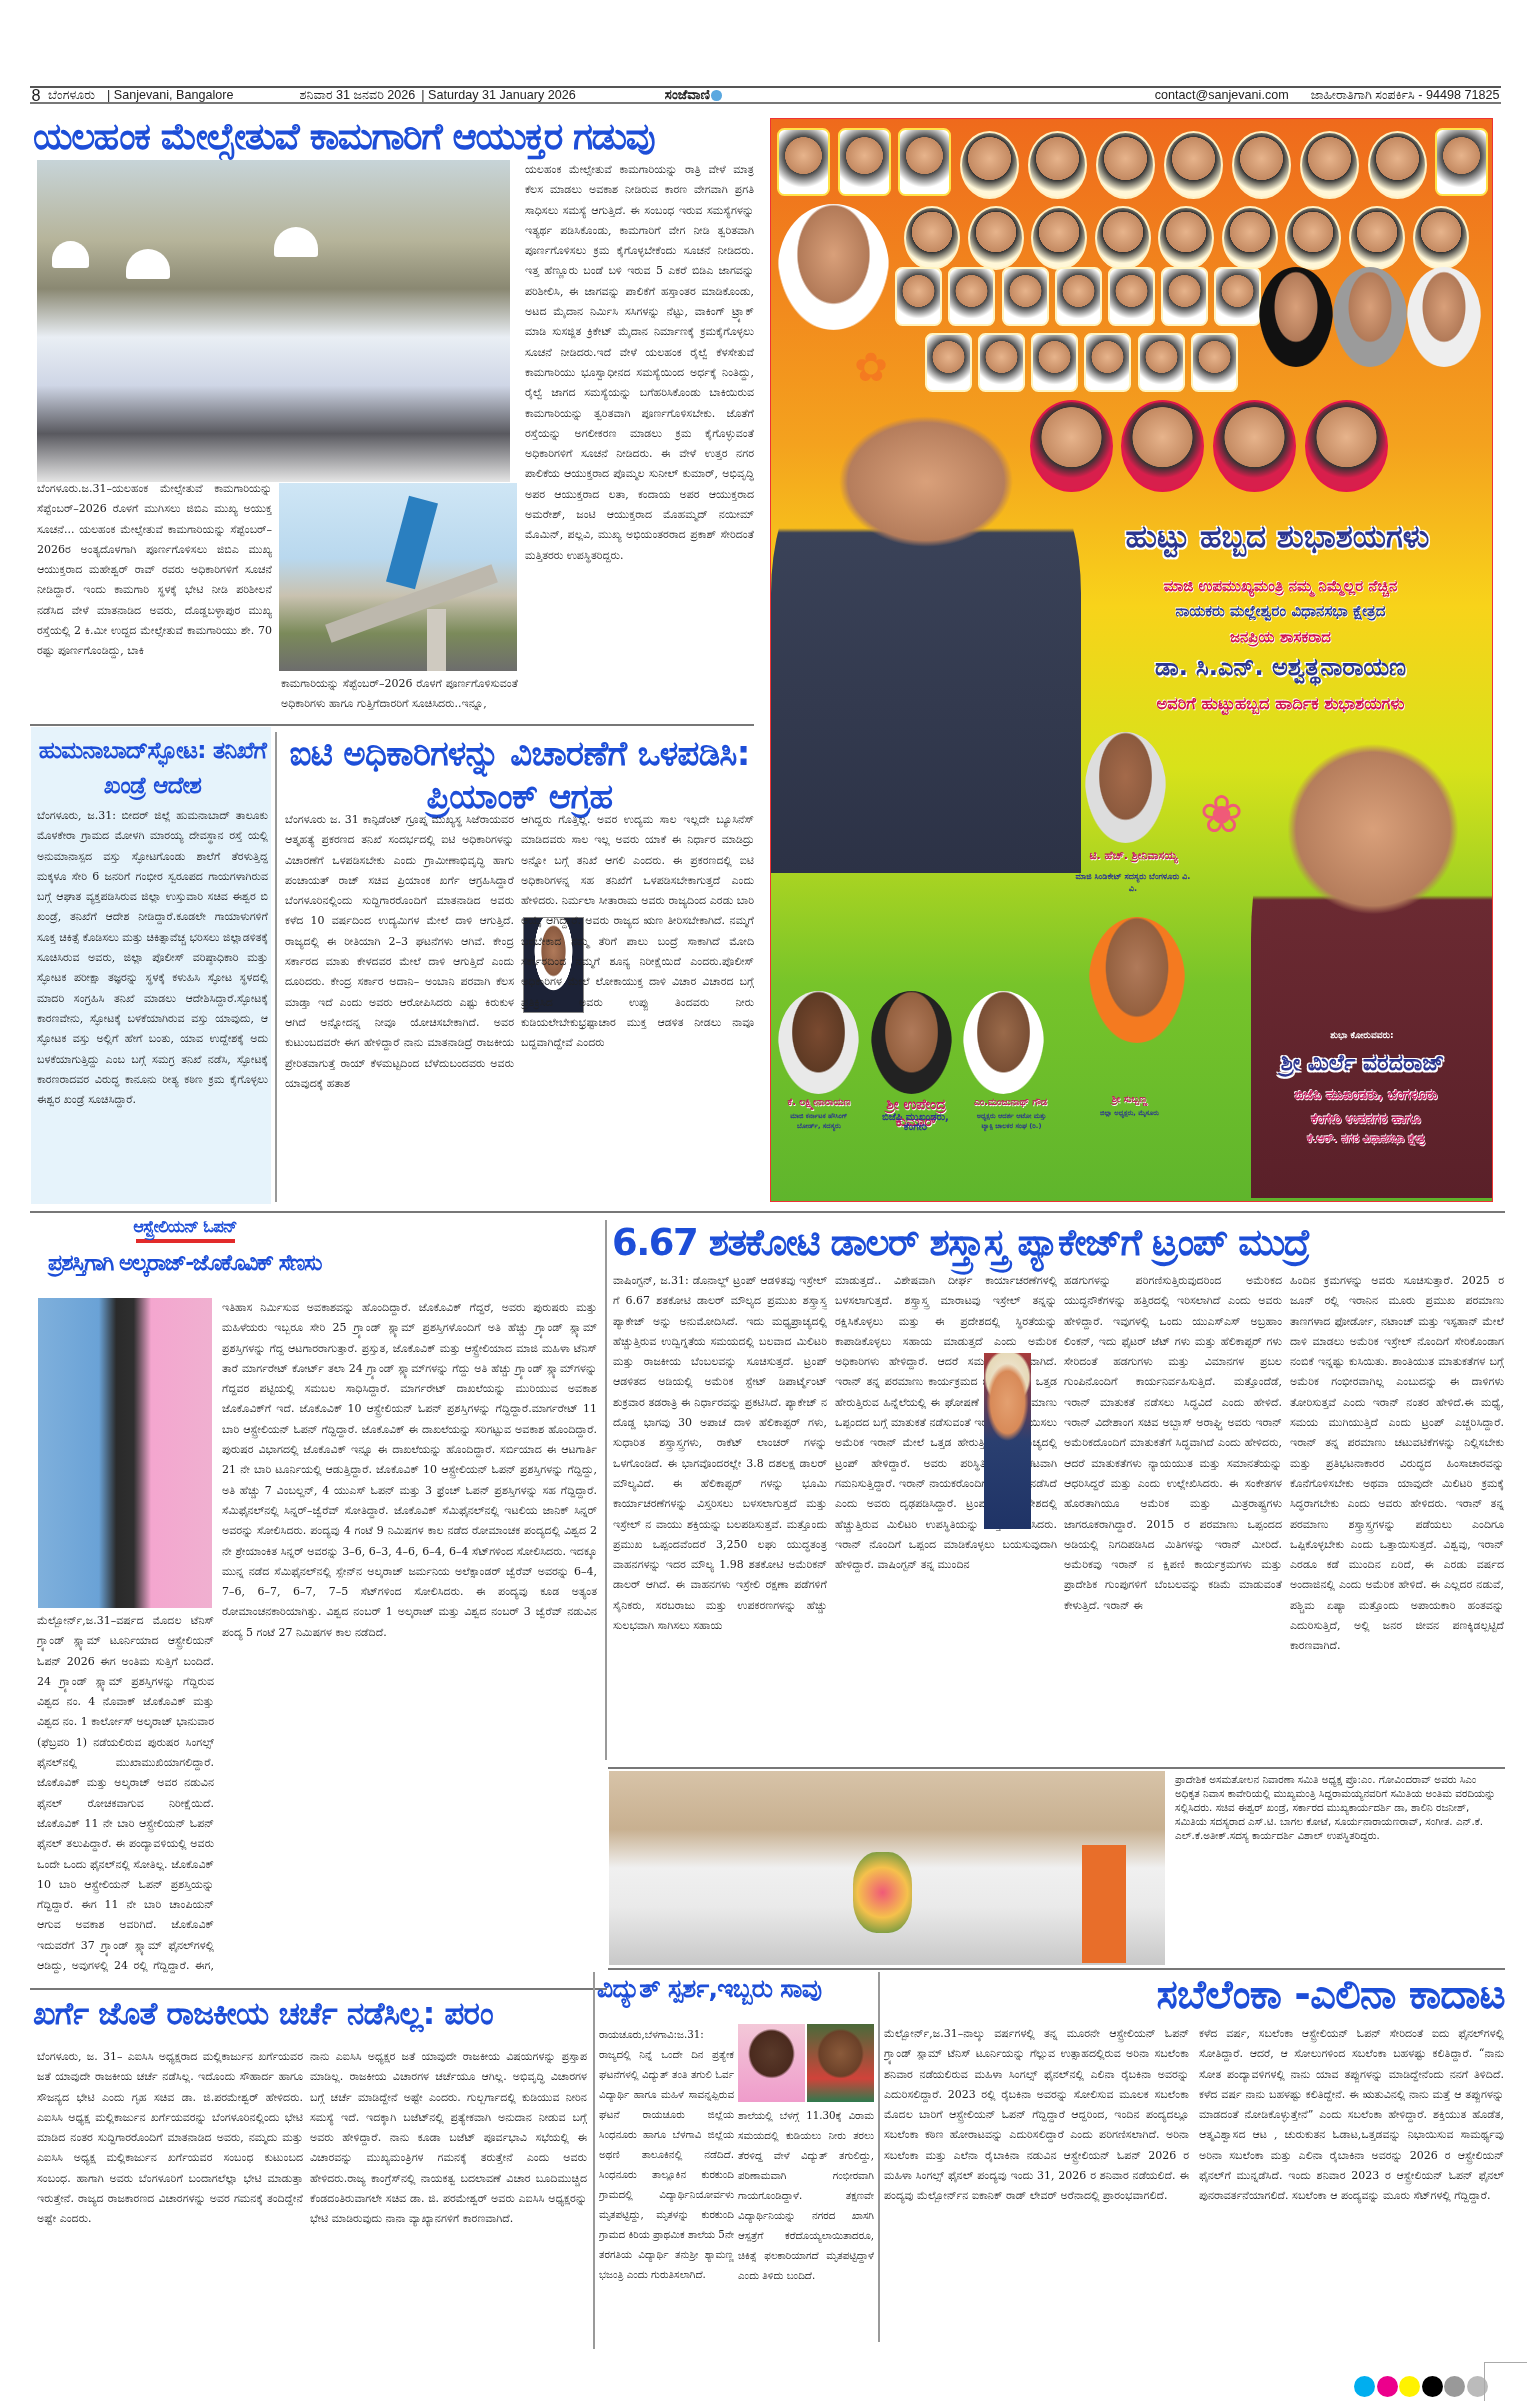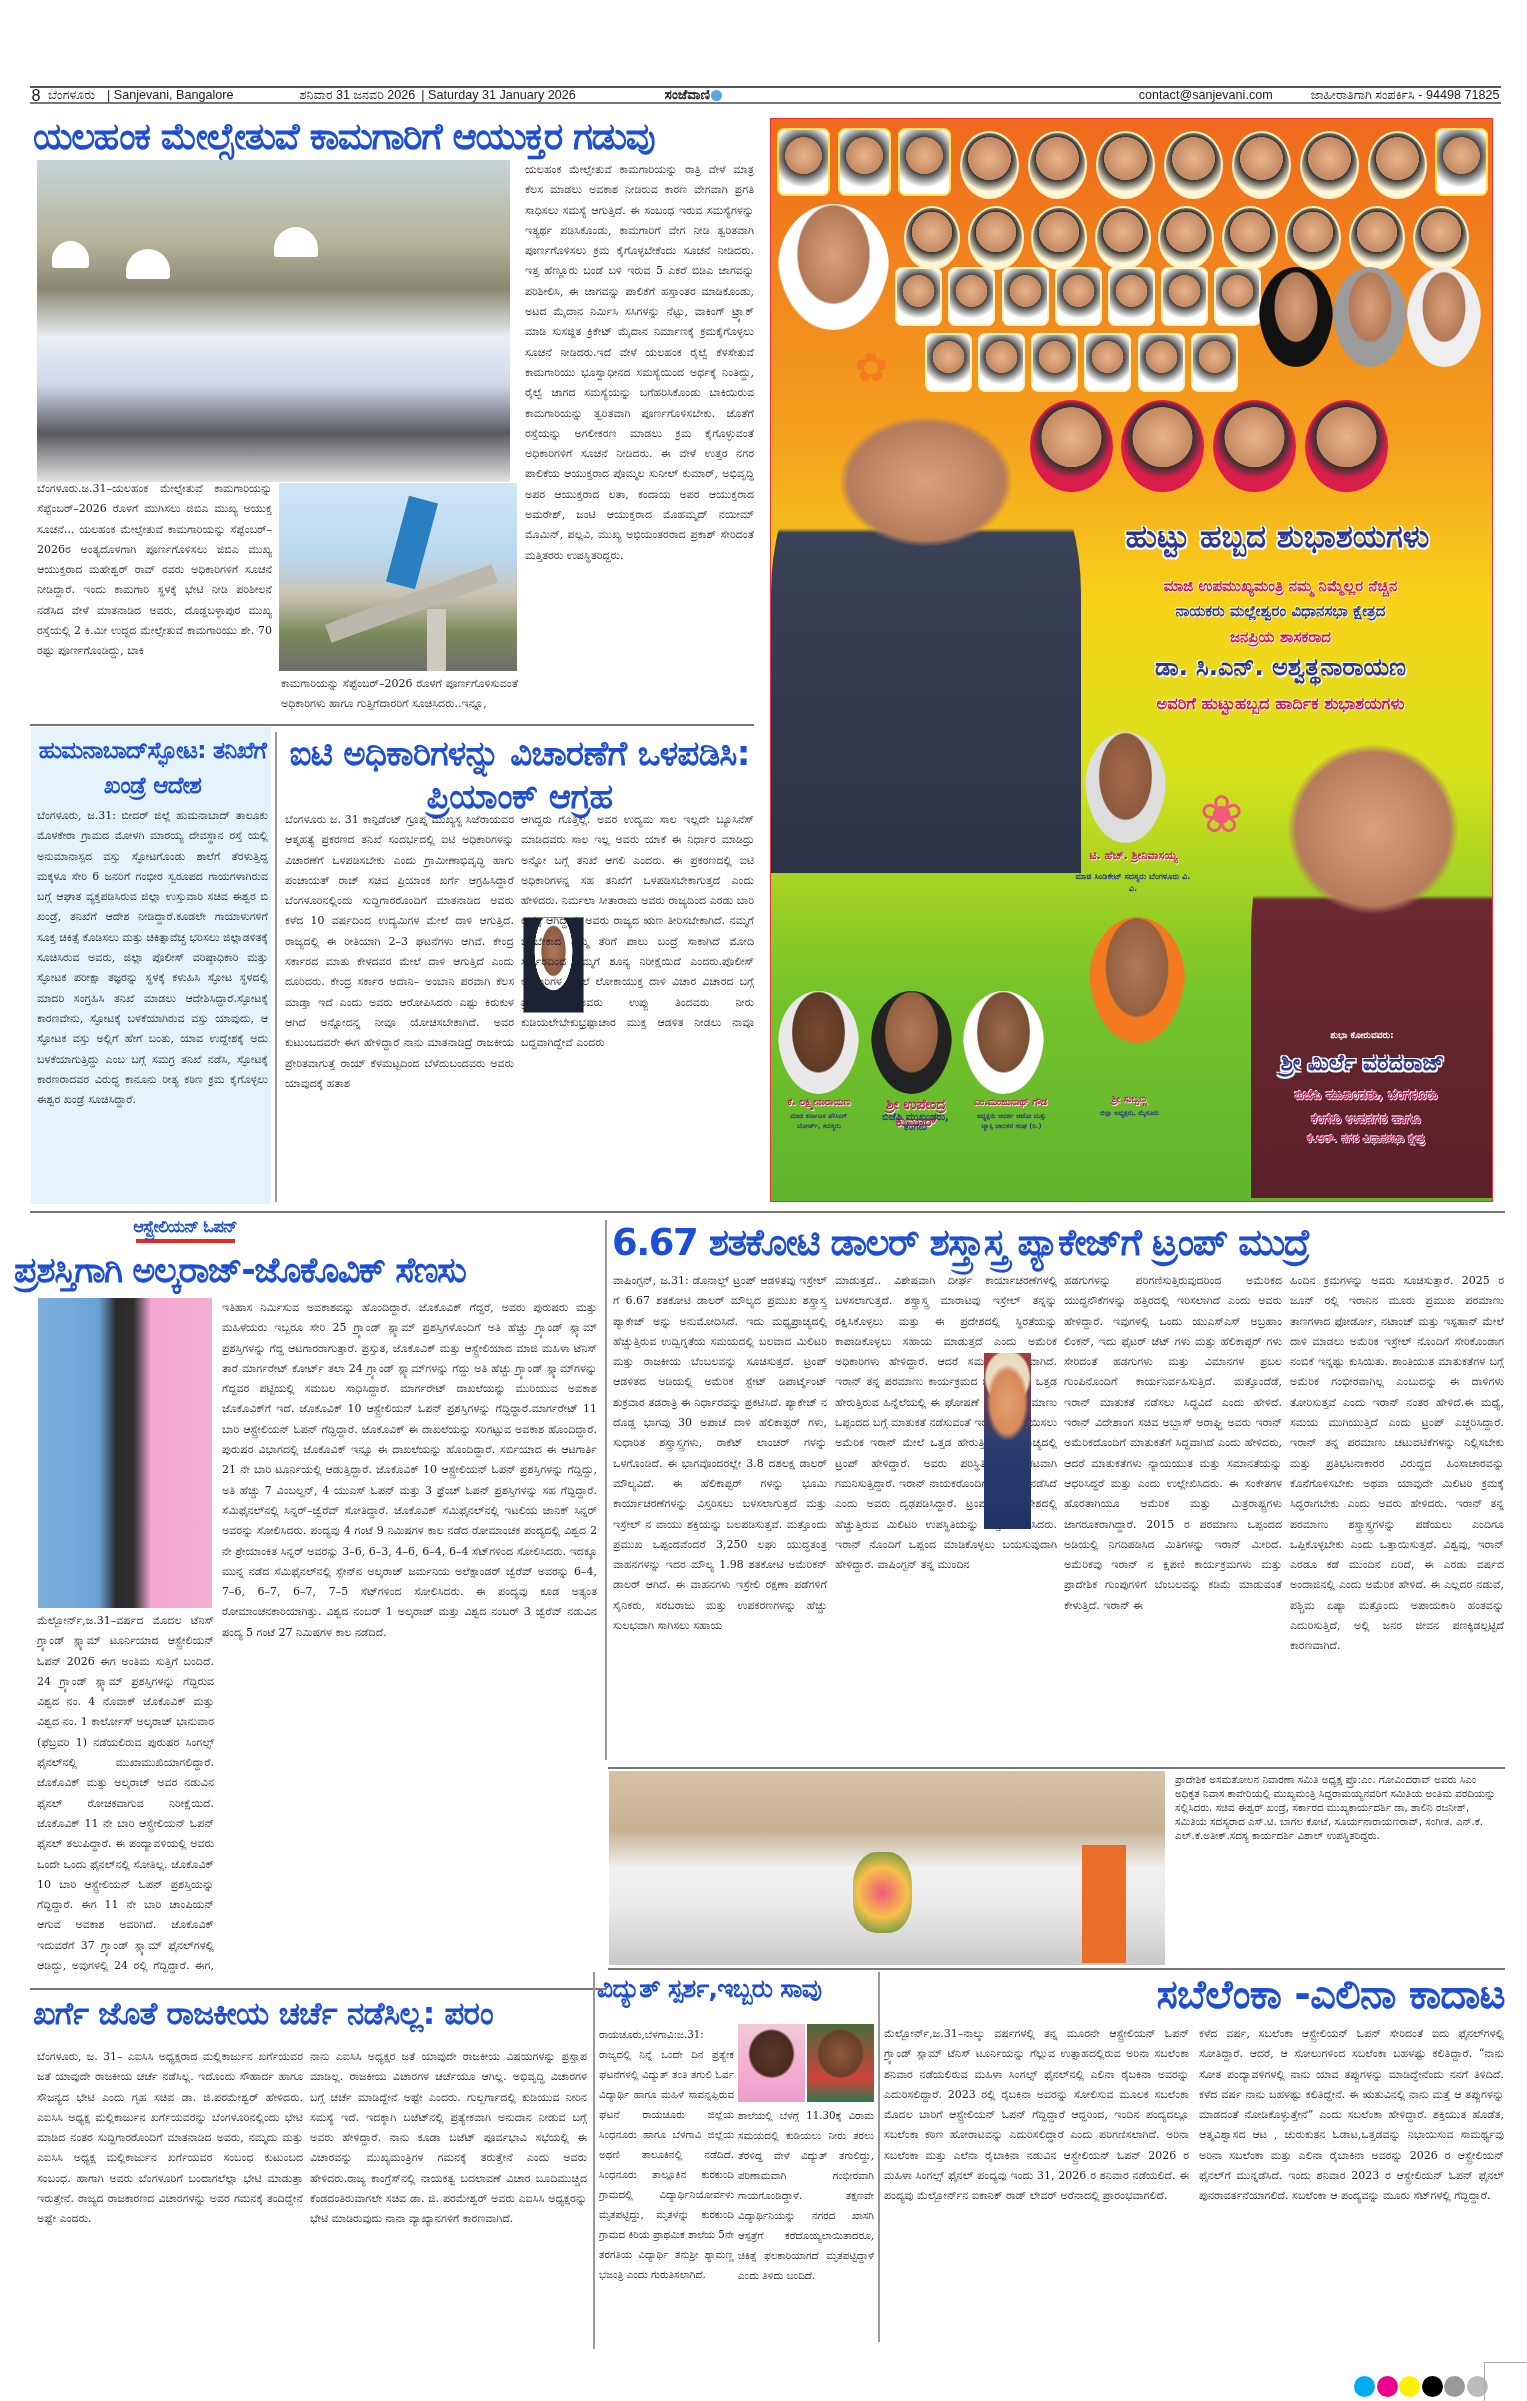--- a/index.html
+++ b/index.html
@@ -1,21 +1,21 @@
 <!DOCTYPE html>
 <html style="font-size:12px"><head>
 <meta charset="utf-8">
 <style>
 *{box-sizing:border-box;margin:0;padding:0}
 body{width:1528px;height:2401px;background:#fff;position:relative;font-family:"DejaVu Sans",sans-serif;color:#111;overflow:hidden}
 .abs{position:absolute}
 .hdr{left:30px;top:86px;width:1471px;height:18px;border-top:2.2px solid #555;border-bottom:2.2px solid #777;display:flex;align-items:center;font-family:"Liberation Sans",sans-serif;font-size:12.6px;color:#222;padding:0 1.5px}
 .hdr .pg{font-size:16.3px;margin-right:7.4px}
 .hdr .mast{font-weight:bold;font-size:13.3px;margin-left:89px}
-.hdr .right{margin-left:auto;display:flex;gap:38px}
+.hdr .right{margin-left:auto;display:flex;gap:22px}
 .hl{font-family:"DejaVu Sans",sans-serif;font-weight:900;color:#1d4ed8;line-height:1.1;letter-spacing:-0.7px}
 .body{font-family:"DejaVu Serif",serif;font-size:11px;line-height:20.3px;color:#222;text-align:justify;overflow:hidden}
 .photo{overflow:hidden}
 .rule{background:#777}
 .vrule{background:#999;width:1.5px}
 .ad{left:770px;top:118px;width:723px;height:1084px;border:1.5px solid #e33;background:linear-gradient(180deg,#ef6a1c 0%,#f4a21e 30%,#f8d31a 45%,#d8e21a 60%,#77c42a 80%,#5fb52c 100%);overflow:hidden}
 .face{position:absolute;border-radius:50%;background:radial-gradient(circle at 50% 40%,#e7b48c 0%,#c48a62 45%,#333 46%,#fff7d8 70%);border:2.2px solid #fff1c4}
 .face.sq{border-radius:7.4px;background:radial-gradient(circle at 50% 40%,#e7b48c 0%,#c48a62 40%,#444 41%,#fff 70%);border:2.2px solid #ffe34a}
 .face.red{background:radial-gradient(circle at 50% 40%,#e7b48c 0%,#c48a62 45%,#333 46%,#d81f4c 62%);border-color:#e4164c}
 .adtxt{position:absolute;text-align:center;font-weight:900;font-family:"DejaVu Sans",sans-serif}
@@ -150,21 +150,21 @@
   <div class="adtxt" style="left:473px;top:992px;width:244px;font-size:13px;color:#c2185b;text-shadow:0.7px 0.7px 0 #fff,-0.7px -0.7px 0 #fff">ಕೆಂಗೇರಿ ಉಪನಗರ ಹಾಗೂ</div>
   <div class="adtxt" style="left:473px;top:1013px;width:244px;font-size:11px;color:#c2185b;text-shadow:0.7px 0.7px 0 #fff,-0.7px -0.7px 0 #fff">ಕೆ.ಆರ್. ನಗರ ವಿಧಾನಸಭಾ ಕ್ಷೇತ್ರ</div>
 </div>
 
 <div class="abs rule" style="left:30px;top:1211px;width:1475px;height:2.2px"></div>
 
 <div class="abs" style="left:74px;top:1218px;width:222px;text-align:center">
   <span class="hl" style="font-size:16.3px">ಆಸ್ಟ್ರೇಲಿಯನ್ ಓಪನ್</span>
   <div style="margin:3px auto 0;width:99px;height:3.7px;background:#e22a2a"></div>
 </div>
-<div class="abs hl" style="left:14px;top:1251px;width:573px;font-size:35px;white-space:nowrap;letter-spacing:-1.5px">ಪ್ರಶಸ್ತಿಗಾಗಿ ಅಲ್ಕರಾಜ್-ಜೊಕೊವಿಕ್ ಸೆಣಸು</div>
+<div class="abs hl" style="left:48px;top:1251px;width:573px;font-size:22px;white-space:nowrap;letter-spacing:-1.5px">ಪ್ರಶಸ್ತಿಗಾಗಿ ಅಲ್ಕರಾಜ್-ಜೊಕೊವಿಕ್ ಸೆಣಸು</div>
 <div class="abs photo" style="left:38px;top:1298px;width:174px;height:310px;background:linear-gradient(90deg,#7fb0dc 0%,#6aa2d6 35%,#2a2a2a 45%,#2f2f2f 55%,#f4a6cf 65%,#f0b0d0 100%)"></div>
 <div class="abs body" style="left:37px;top:1611px;width:177px;height:370px">ಮೆಲ್ಬೋರ್ನ್,ಜ.31–ವರ್ಷದ ಮೊದಲ ಟೆನಿಸ್ ಗ್ರ್ಯಾಂಡ್ ಸ್ಲ್ಯಾಮ್ ಟೂರ್ನಿಯಾದ ಆಸ್ಟ್ರೇಲಿಯನ್ ಓಪನ್ 2026 ಈಗ ಅಂತಿಮ ಸುತ್ತಿಗೆ ಬಂದಿದೆ. 24 ಗ್ರ್ಯಾಂಡ್ ಸ್ಲ್ಯಾಮ್ ಪ್ರಶಸ್ತಿಗಳನ್ನು ಗೆದ್ದಿರುವ ವಿಶ್ವದ ನಂ. 4 ನೊವಾಕ್ ಜೊಕೊವಿಕ್ ಮತ್ತು ವಿಶ್ವದ ನಂ. 1 ಕಾರ್ಲೋಸ್ ಅಲ್ಕರಾಜ್ ಭಾನುವಾರ (ಫೆಬ್ರವರಿ 1) ನಡೆಯಲಿರುವ ಪುರುಷರ ಸಿಂಗಲ್ಸ್ ಫೈನಲ್‌ನಲ್ಲಿ ಮುಖಾಮುಖಿಯಾಗಲಿದ್ದಾರೆ. ಜೊಕೊವಿಕ್ ಮತ್ತು ಅಲ್ಕರಾಜ್ ಅವರ ನಡುವಿನ ಫೈನಲ್ ರೋಚಕವಾಗುವ ನಿರೀಕ್ಷೆಯಿದೆ. ಜೊಕೊವಿಕ್ 11 ನೇ ಬಾರಿ ಆಸ್ಟ್ರೇಲಿಯನ್ ಓಪನ್ ಫೈನಲ್ ತಲುಪಿದ್ದಾರೆ. ಈ ಪಂದ್ಯಾವಳಿಯಲ್ಲಿ ಅವರು ಒಂದೇ ಒಂದು ಫೈನಲ್‌ನಲ್ಲಿ ಸೋತಿಲ್ಲ. ಜೊಕೊವಿಕ್ 10 ಬಾರಿ ಆಸ್ಟ್ರೇಲಿಯನ್ ಓಪನ್ ಪ್ರಶಸ್ತಿಯನ್ನು ಗೆದ್ದಿದ್ದಾರೆ. ಈಗ 11 ನೇ ಬಾರಿ ಚಾಂಪಿಯನ್ ಆಗುವ ಅವಕಾಶ ಅವರಿಗಿದೆ. ಜೊಕೊವಿಕ್ ಇದುವರೆಗೆ 37 ಗ್ರ್ಯಾಂಡ್ ಸ್ಲ್ಯಾಮ್ ಫೈನಲ್‌ಗಳಲ್ಲಿ ಆಡಿದ್ದು, ಅವುಗಳಲ್ಲಿ 24 ರಲ್ಲಿ ಗೆದ್ದಿದ್ದಾರೆ. ಈಗ, ಅವರು 38 ನೇ ಗ್ರ್ಯಾಂಡ್ ಸ್ಲ್ಯಾಮ್ ಫೈನಲ್ ಗೆಲ್ಲುವ ಮೂಲಕ</div>
 <div class="abs body" style="left:222px;top:1298px;width:375px;height:687px;column-count:1">ಇತಿಹಾಸ ನಿರ್ಮಿಸುವ ಅವಕಾಶವನ್ನು ಹೊಂದಿದ್ದಾರೆ. ಜೊಕೊವಿಕ್ ಗೆದ್ದರೆ, ಅವರು ಪುರುಷರು ಮತ್ತು ಮಹಿಳೆಯರು ಇಬ್ಬರೂ ಸೇರಿ 25 ಗ್ರ್ಯಾಂಡ್ ಸ್ಲ್ಯಾಮ್ ಪ್ರಶಸ್ತಿಗಳೊಂದಿಗೆ ಅತಿ ಹೆಚ್ಚು ಗ್ರ್ಯಾಂಡ್ ಸ್ಲ್ಯಾಮ್ ಪ್ರಶಸ್ತಿಗಳನ್ನು ಗೆದ್ದ ಆಟಗಾರರಾಗುತ್ತಾರೆ. ಪ್ರಸ್ತುತ, ಜೊಕೊವಿಕ್ ಮತ್ತು ಆಸ್ಟ್ರೇಲಿಯಾದ ಮಾಜಿ ಮಹಿಳಾ ಟೆನಿಸ್ ತಾರೆ ಮಾರ್ಗರೇಟ್ ಕೋರ್ಟ್ ತಲಾ 24 ಗ್ರ್ಯಾಂಡ್ ಸ್ಲ್ಯಾಮ್‌ಗಳನ್ನು ಗೆದ್ದು ಅತಿ ಹೆಚ್ಚು ಗ್ರ್ಯಾಂಡ್ ಸ್ಲ್ಯಾಮ್‌ಗಳನ್ನು ಗೆದ್ದವರ ಪಟ್ಟಿಯಲ್ಲಿ ಸಮಬಲ ಸಾಧಿಸಿದ್ದಾರೆ. ಮಾರ್ಗರೇಟ್ ದಾಖಲೆಯನ್ನು ಮುರಿಯುವ ಅವಕಾಶ ಜೊಕೊವಿಕ್‌ಗೆ ಇದೆ. ಜೊಕೊವಿಕ್ 10 ಆಸ್ಟ್ರೇಲಿಯನ್ ಓಪನ್ ಪ್ರಶಸ್ತಿಗಳನ್ನು ಗೆದ್ದಿದ್ದಾರೆ.ಮಾರ್ಗರೇಟ್ 11 ಬಾರಿ ಆಸ್ಟ್ರೇಲಿಯನ್ ಓಪನ್ ಗೆದ್ದಿದ್ದಾರೆ. ಜೊಕೊವಿಕ್ ಈ ದಾಖಲೆಯನ್ನು ಸರಿಗಟ್ಟುವ ಅವಕಾಶ ಹೊಂದಿದ್ದಾರೆ. ಪುರುಷರ ವಿಭಾಗದಲ್ಲಿ ಜೊಕೊವಿಕ್ ಇನ್ನೂ ಈ ದಾಖಲೆಯನ್ನು ಹೊಂದಿದ್ದಾರೆ. ಸರ್ಬಿಯಾದ ಈ ಆಟಗಾರ್ತಿ 21 ನೇ ಬಾರಿ ಟೂರ್ನಿಯಲ್ಲಿ ಆಡುತ್ತಿದ್ದಾರೆ. ಜೊಕೊವಿಕ್ 10 ಆಸ್ಟ್ರೇಲಿಯನ್ ಓಪನ್ ಪ್ರಶಸ್ತಿಗಳನ್ನು ಗೆದ್ದಿದ್ದು, ಅತಿ ಹೆಚ್ಚು 7 ವಿಂಬಲ್ಡನ್, 4 ಯುಎಸ್ ಓಪನ್ ಮತ್ತು 3 ಫ್ರೆಂಚ್ ಓಪನ್ ಪ್ರಶಸ್ತಿಗಳನ್ನು ಸಹ ಗೆದ್ದಿದ್ದಾರೆ. ಸೆಮಿಫೈನಲ್‌ನಲ್ಲಿ ಸಿನ್ನರ್–ಜ್ವೆರೆವ್ ಸೋತಿದ್ದಾರೆ. ಜೊಕೊವಿಕ್ ಸೆಮಿಫೈನಲ್‌ನಲ್ಲಿ ಇಟಲಿಯ ಜಾನಿಕ್ ಸಿನ್ನರ್ ಅವರನ್ನು ಸೋಲಿಸಿದರು. ಪಂದ್ಯವು 4 ಗಂಟೆ 9 ನಿಮಿಷಗಳ ಕಾಲ ನಡೆದ ರೋಮಾಂಚಕ ಪಂದ್ಯದಲ್ಲಿ ವಿಶ್ವದ 2 ನೇ ಶ್ರೇಯಾಂಕಿತ ಸಿನ್ನರ್ ಅವರನ್ನು 3–6, 6–3, 4–6, 6–4, 6–4 ಸೆಟ್‌ಗಳಿಂದ ಸೋಲಿಸಿದರು. ಇದಕ್ಕೂ ಮುನ್ನ ನಡೆದ ಸೆಮಿಫೈನಲ್‌ನಲ್ಲಿ ಸ್ಪೇನ್‌ನ ಅಲ್ಕರಾಜ್ ಜರ್ಮನಿಯ ಅಲೆಕ್ಸಾಂಡರ್ ಜ್ವೆರೆವ್ ಅವರನ್ನು 6–4, 7–6, 6–7, 6–7, 7–5 ಸೆಟ್‌ಗಳಿಂದ ಸೋಲಿಸಿದರು. ಈ ಪಂದ್ಯವು ಕೂಡ ಅತ್ಯಂತ ರೋಮಾಂಚನಕಾರಿಯಾಗಿತ್ತು. ವಿಶ್ವದ ನಂಬರ್ 1 ಅಲ್ಕರಾಜ್ ಮತ್ತು ವಿಶ್ವದ ನಂಬರ್ 3 ಜ್ವೆರೆವ್ ನಡುವಿನ ಪಂದ್ಯ 5 ಗಂಟೆ 27 ನಿಮಿಷಗಳ ಕಾಲ ನಡೆದಿದೆ.</div>
 <div class="abs vrule" style="left:605px;top:1220px;height:540px"></div>
 
 <div class="abs hl" style="left:612px;top:1223px;width:894px;font-size:37px;white-space:nowrap;letter-spacing:-1.5px">6.67 ಶತಕೋಟಿ ಡಾಲರ್ ಶಸ್ತ್ರಾಸ್ತ್ರ ಪ್ಯಾಕೇಜ್‌ಗೆ ಟ್ರಂಪ್ ಮುದ್ರೆ</div>
 <div class="abs body" style="left:613px;top:1271px;width:214px;height:488px">ವಾಷಿಂಗ್ಟನ್, ಜ.31: ಡೊನಾಲ್ಡ್ ಟ್ರಂಪ್ ಆಡಳಿತವು ಇಸ್ರೇಲ್ ಗೆ 6.67 ಶತಕೋಟಿ ಡಾಲರ್ ಮೌಲ್ಯದ ಪ್ರಮುಖ ಶಸ್ತ್ರಾಸ್ತ್ರ ಪ್ಯಾಕೇಜ್ ಅನ್ನು ಅನುಮೋದಿಸಿದೆ. ಇದು ಮಧ್ಯಪ್ರಾಚ್ಯದಲ್ಲಿ ಹೆಚ್ಚುತ್ತಿರುವ ಉದ್ವಿಗ್ನತೆಯ ಸಮಯದಲ್ಲಿ ಬಲವಾದ ಮಿಲಿಟರಿ ಮತ್ತು ರಾಜಕೀಯ ಬೆಂಬಲವನ್ನು ಸೂಚಿಸುತ್ತದೆ. ಟ್ರಂಪ್ ಆಡಳಿತದ ಅಡಿಯಲ್ಲಿ ಅಮೆರಿಕ ಸ್ಟೇಟ್ ಡಿಪಾರ್ಟ್ಮೆಂಟ್ ಶುಕ್ರವಾರ ತಡರಾತ್ರಿ ಈ ನಿರ್ಧಾರವನ್ನು ಪ್ರಕಟಿಸಿದೆ. ಪ್ಯಾಕೇಜ್ ನ ದೊಡ್ಡ ಭಾಗವು 30 ಅಪಾಚೆ ದಾಳಿ ಹೆಲಿಕಾಪ್ಟರ್ ಗಳು, ಸುಧಾರಿತ ಶಸ್ತ್ರಾಸ್ತ್ರಗಳು, ರಾಕೆಟ್ ಲಾಂಚರ್ ಗಳನ್ನು ಒಳಗೊಂಡಿದೆ. ಈ ಭಾಗವೊಂದರಲ್ಲೇ 3.8 ದಶಲಕ್ಷ ಡಾಲರ್ ಮೌಲ್ಯವಿದೆ. ಈ ಹೆಲಿಕಾಪ್ಟರ್ ಗಳನ್ನು ಭೂಮಿ ಕಾರ್ಯಾಚರಣೆಗಳನ್ನು ವಿಸ್ತರಿಸಲು ಬಳಸಲಾಗುತ್ತದೆ ಮತ್ತು ಇಸ್ರೇಲ್ ನ ವಾಯು ಶಕ್ತಿಯನ್ನು ಬಲಪಡಿಸುತ್ತವೆ. ಮತ್ತೊಂದು ಪ್ರಮುಖ ಒಪ್ಪಂದವೆಂದರೆ 3,250 ಲಘು ಯುದ್ಧತಂತ್ರ ವಾಹನಗಳನ್ನು ಇದರ ಮೌಲ್ಯ 1.98 ಶತಕೋಟಿ ಅಮೆರಿಕನ್ ಡಾಲರ್ ಆಗಿದೆ. ಈ ವಾಹನಗಳು ಇಸ್ರೇಲಿ ರಕ್ಷಣಾ ಪಡೆಗಳಿಗೆ ಸೈನಿಕರು, ಸರಬರಾಜು ಮತ್ತು ಉಪಕರಣಗಳನ್ನು ಹೆಚ್ಚು ಸುಲಭವಾಗಿ ಸಾಗಿಸಲು ಸಹಾಯ</div>
 <div class="abs body" style="left:835px;top:1271px;width:222px;height:488px">ಮಾಡುತ್ತದೆ.. ವಿಶೇಷವಾಗಿ ದೀರ್ಘ ಕಾರ್ಯಾಚರಣೆಗಳಲ್ಲಿ ಬಳಸಲಾಗುತ್ತದೆ. ಶಸ್ತ್ರಾಸ್ತ್ರ ಮಾರಾಟವು ಇಸ್ರೇಲ್ ತನ್ನನ್ನು ರಕ್ಷಿಸಿಕೊಳ್ಳಲು ಮತ್ತು ಈ ಪ್ರದೇಶದಲ್ಲಿ ಸ್ಥಿರತೆಯನ್ನು ಕಾಪಾಡಿಕೊಳ್ಳಲು ಸಹಾಯ ಮಾಡುತ್ತದೆ ಎಂದು ಅಮೆರಿಕ ಅಧಿಕಾರಿಗಳು ಹೇಳಿದ್ದಾರೆ. ಆದರೆ ಸಮಯ ಮುಖ್ಯವಾಗಿದೆ. ಇರಾನ್ ತನ್ನ ಪರಮಾಣು ಕಾರ್ಯಕ್ರಮದ ಬಗ್ಗೆ ಅಮೆರಿಕ ಒತ್ತಡ ಹೇರುತ್ತಿರುವ ಹಿನ್ನೆಲೆಯಲ್ಲಿ ಈ ಘೋಷಣೆ ಬಂದಿದೆ. ಪರಮಾಣು ಒಪ್ಪಂದದ ಬಗ್ಗೆ ಮಾತುಕತೆ ನಡೆಸುವಂತೆ ಇರಾನ್‌ಗೆ ಒತ್ತಾಯಿಸಲು ಅಮೆರಿಕ ಇರಾನ್ ಮೇಲೆ ಒತ್ತಡ ಹೇರುತ್ತಿದೆ. ಮಧ್ಯಪ್ರಾಚ್ಯದಲ್ಲಿ ಟ್ರಂಪ್ ಹೇಳಿದ್ದಾರೆ. ಅವರು ಪರಿಸ್ಥಿತಿಯನ್ನು ನಿಕಟವಾಗಿ ಗಮನಿಸುತ್ತಿದ್ದಾರೆ. ಇರಾನ್ ನಾಯಕರೊಂದಿಗೆ ಮಾತುಕತೆ ನಡೆಸಿದೆ ಎಂದು ಅವರು ದೃಢಪಡಿಸಿದ್ದಾರೆ. ಟ್ರಂಪ್ ಈ ಪ್ರದೇಶದಲ್ಲಿ ಹೆಚ್ಚುತ್ತಿರುವ ಮಿಲಿಟರಿ ಉಪಸ್ಥಿತಿಯನ್ನು ಎತ್ತಿ ತೋರಿಸಿದರು. ಇರಾನ್ ನೊಂದಿಗೆ ಒಪ್ಪಂದ ಮಾಡಿಕೊಳ್ಳಲು ಬಯಸುವುದಾಗಿ ಹೇಳಿದ್ದಾರೆ. ವಾಷಿಂಗ್ಟನ್ ತನ್ನ ಮುಂದಿನ</div>
 <div class="abs photo" style="left:984px;top:1353px;width:47px;height:176px;background:radial-gradient(ellipse 45% 22% at 50% 28%,#e4a070 0%,#d88a58 80%,transparent 100%),radial-gradient(ellipse 50% 16% at 50% 14%,#f2eadb 0%,#e6d9b8 90%,transparent 100%),linear-gradient(180deg,#a83b3b 0%,#2a3f70 50%,#1f3366 100%)"></div>
 <div class="abs body" style="left:1064px;top:1271px;width:218px;height:488px">ಹಡಗುಗಳನ್ನು ಪರಿಗಣಿಸುತ್ತಿರುವುದರಿಂದ ಅಮೆರಿಕದ ಯುದ್ಧನೌಕೆಗಳನ್ನು ಹತ್ತಿರದಲ್ಲಿ ಇರಿಸಲಾಗಿದೆ ಎಂದು ಅವರು ಹೇಳಿದ್ದಾರೆ. ಇವುಗಳಲ್ಲಿ ಒಂದು ಯುಎಸ್‌ಎಸ್ ಅಬ್ರಹಾಂ ಲಿಂಕನ್, ಇದು ಫೈಟರ್ ಜೆಟ್ ಗಳು ಮತ್ತು ಹೆಲಿಕಾಪ್ಟರ್ ಗಳು ಸೇರಿದಂತೆ ಹಡಗುಗಳು ಮತ್ತು ವಿಮಾನಗಳ ಪ್ರಬಲ ಗುಂಪಿನೊಂದಿಗೆ ಕಾರ್ಯನಿರ್ವಹಿಸುತ್ತಿದೆ. ಮತ್ತೊಂದೆಡೆ, ಇರಾನ್ ಮಾತುಕತೆ ನಡೆಸಲು ಸಿದ್ಧವಿದೆ ಎಂದು ಹೇಳಿದೆ. ಇರಾನ್ ವಿದೇಶಾಂಗ ಸಚಿವ ಅಬ್ಬಾಸ್ ಅರಾಘ್ಚಿ ಅವರು ಇರಾನ್ ಅಮೆರಿಕದೊಂದಿಗೆ ಮಾತುಕತೆಗೆ ಸಿದ್ಧವಾಗಿದೆ ಎಂದು ಹೇಳಿದರು, ಆದರೆ ಮಾತುಕತೆಗಳು ನ್ಯಾಯಯುತ ಮತ್ತು ಸಮಾನತೆಯನ್ನು ಆಧರಿಸಿದ್ದರೆ ಮತ್ತು ಎಂದು ಉಲ್ಲೇಖಿಸಿದರು. ಈ ಸಂಕೇತಗಳ ಹೊರತಾಗಿಯೂ ಅಮೆರಿಕ ಮತ್ತು ಮಿತ್ರರಾಷ್ಟ್ರಗಳು ಜಾಗರೂಕರಾಗಿದ್ದಾರೆ. 2015 ರ ಪರಮಾಣು ಒಪ್ಪಂದದ ಅಡಿಯಲ್ಲಿ ನಿಗದಿಪಡಿಸಿದ ಮಿತಿಗಳನ್ನು ಇರಾನ್ ಮೀರಿದೆ. ಅಮೆರಿಕವು ಇರಾನ್ ನ ಕ್ಷಿಪಣಿ ಕಾರ್ಯಕ್ರಮಗಳು ಮತ್ತು ಪ್ರಾದೇಶಿಕ ಗುಂಪುಗಳಿಗೆ ಬೆಂಬಲವನ್ನು ಕಡಿಮೆ ಮಾಡುವಂತೆ ಕೇಳುತ್ತಿದೆ. ಇರಾನ್ ಈ</div>

